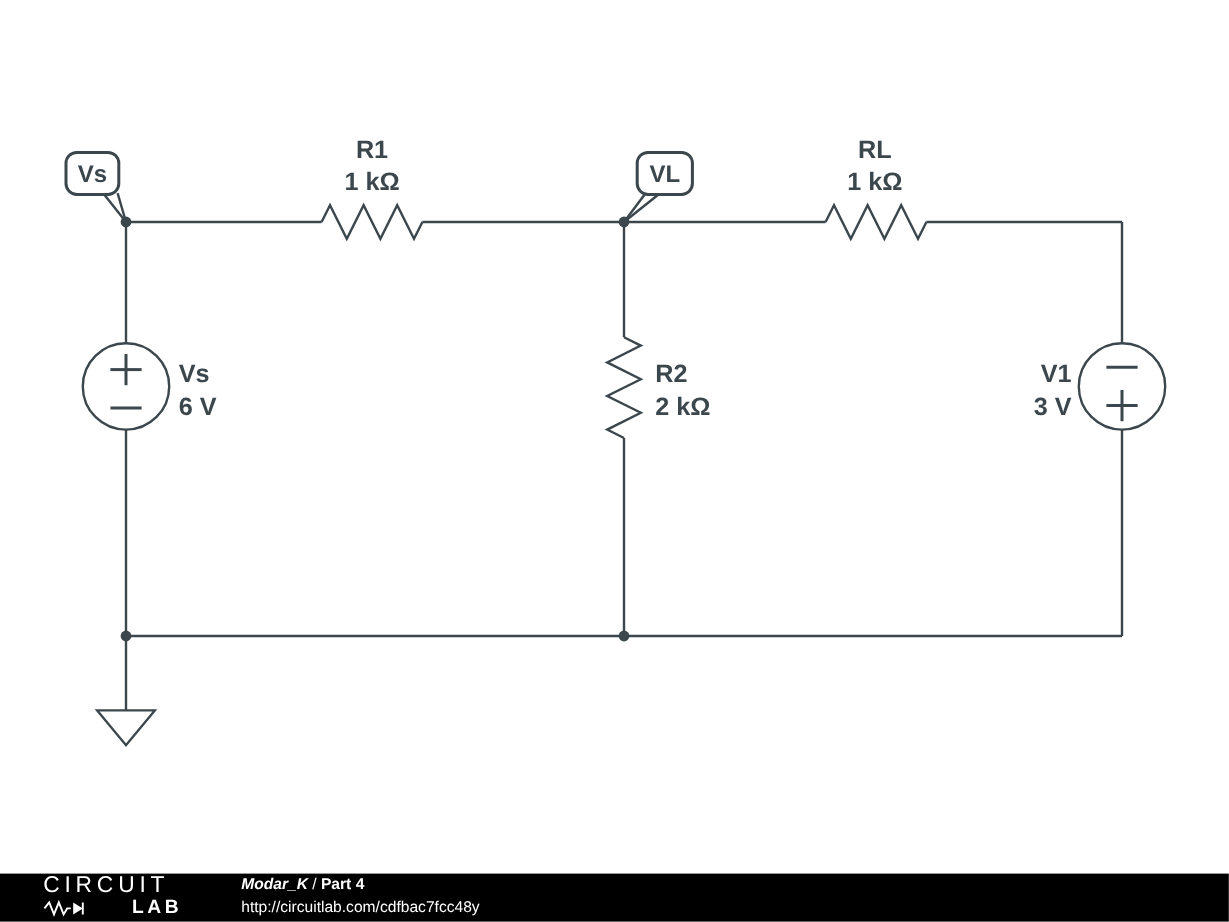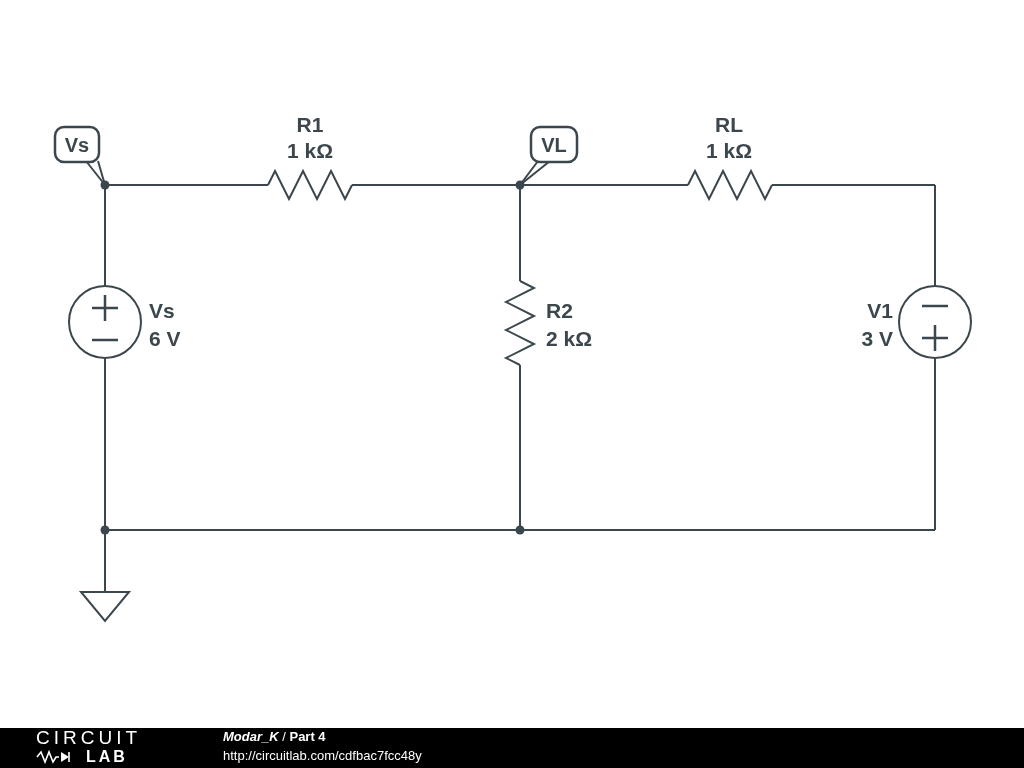--- a/index.html
+++ b/index.html
@@ -12,23 +12,23 @@
   svg text { font-family: "Liberation Sans", "DejaVu Sans", sans-serif; }
   .lbl { fill: #3b474d; font-size: 21px; font-weight: bold; }
   .badge-lbl { fill: #3b474d; font-size: 20px; font-weight: bold; }
 
   .footer {
     position: absolute; left: 0; top: 728px; width: 1024px; height: 40px;
     background: #000000; display: flex; align-items: flex-start; color: #ffffff;
   }
   .logo { margin-left: 36px; display: flex; flex-direction: column; line-height: 1; width: 150px; }
   .logo-top { font-size: 19px; letter-spacing: 4px; font-weight: 400; color: #ffffff; }
-  .logo-bottom { display: flex; align-items: center; margin-top: 2px; }
+  .logo-bottom { display: flex; align-items: center; margin-top: 2px; gap: 24px; }
   .logo-bottom .lab { font-size: 16px; font-weight: bold; letter-spacing: 3px; color: #ffffff; }
-  .titleblock { margin-left: 37px; display: flex; flex-direction: column; justify-content: center; line-height: 1.45; }
+  .titleblock { margin-left: 15px; display: flex; flex-direction: column; justify-content: center; line-height: 1.45; }
   .title-line { font-size: 13px; color: #ffffff; }
   .title-user { font-style: italic; font-weight: bold; }
   .title-sep { font-weight: normal; }
   .title-part { font-weight: bold; }
   .title-url { font-size: 13px; font-weight: normal; color: #ffffff; }
 </style>
 </head>
 <body>
 
 <div class="schematic-wrap">

